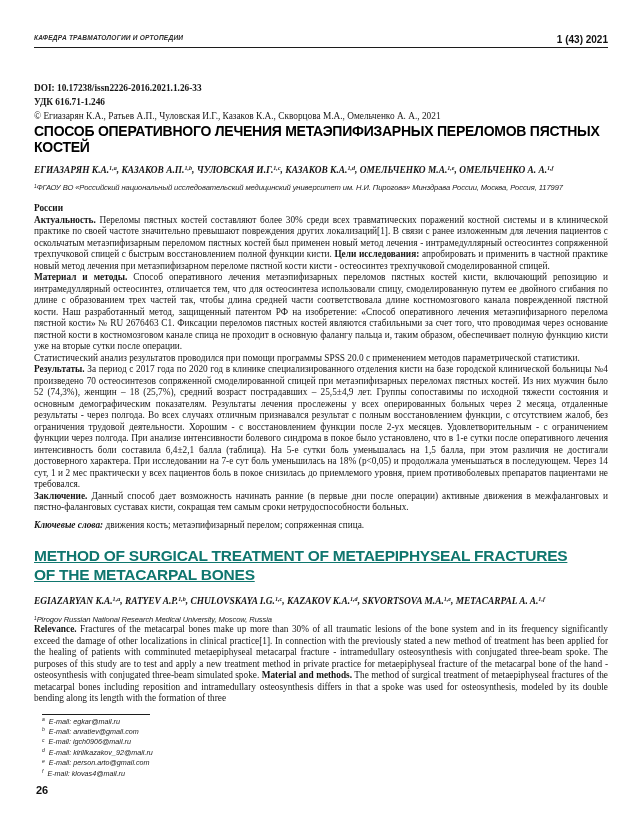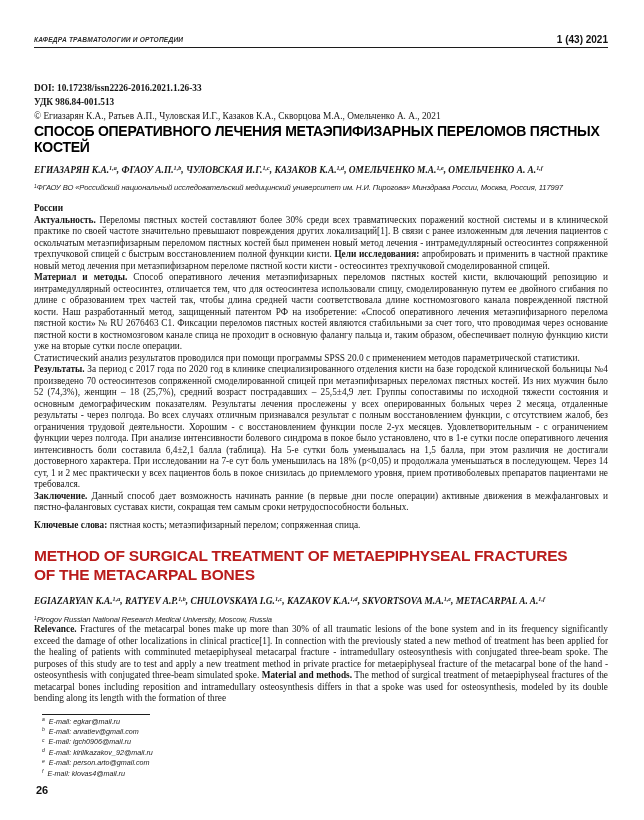--- a/index.html
+++ b/index.html
@@ -2,45 +2,45 @@
 <html><head>
 <meta charset="utf-8">
 <style>
   html,body{margin:0;padding:0;background:#ffffff;}
   .page{
     width:644px;height:820px;background:#fff;position:relative;
     box-sizing:border-box;padding:34px 36px 0 34px;
     font-family:"Liberation Serif", serif;color:#161616;overflow:hidden;
   }
   
-  .header{display:flex;justify-content:space-between;align-items:center;
+  .header{display:flex;justify-content:space-between;align-items:flex-start;
           border-bottom:1.6px solid #1c1c1c;padding-bottom:2px;}
   .journal-name{font-family:"Liberation Sans", sans-serif;font-style:italic;font-weight:700;
                 font-size:6.6px;letter-spacing:0.2px;color:#2e2e2e;}
   .issue{font-family:"Liberation Sans", sans-serif;font-weight:700;font-size:10px;color:#111;}
   
   .front{margin-top:33px;font-size:9.3px;line-height:14px;}
   .front .bold-line{font-weight:700;}
   
   .ru-title{font-family:"Liberation Sans", sans-serif;font-weight:700;
             font-size:14px;line-height:16px;letter-spacing:-0.25px;color:#000;}
   .authors{margin-top:9px;font-weight:700;font-style:italic;font-size:9.4px;line-height:12px;}
   .affil{margin-top:7px;font-family:"Liberation Sans", sans-serif;font-style:italic;
          font-size:7.6px;letter-spacing:-0.1px;color:#222;}
   .sup{font-size:65%;position:relative;top:-0.45em;line-height:0;}
   
   .abstract{margin-top:11px;font-size:9.3px;line-height:11.5px;text-align:justify;}
   .abstract p{margin:0;}
   .abstract-heading{font-weight:700;text-align:left;}
   .b{font-weight:700;}
-  .i{}
+  .i{font-style:italic;}
   .keywords{margin-top:6px;font-size:9.3px;line-height:11.5px;}
   
   .en-title{margin-top:15px;font-family:"Liberation Sans", sans-serif;font-weight:700;
-            font-size:15.5px;line-height:19px;letter-spacing:-0.25px;max-width:538px;color:#b91c1c;}
+            font-size:15.5px;line-height:19px;letter-spacing:-0.25px;max-width:538px;color:#0f766e;text-decoration:underline;}
   .en-authors{margin-top:11px;}
   .en-affil{margin-top:8px;}
   .en-para{margin-top:0;}
   
   .fn-rule{margin-top:9px;margin-left:8px;width:108px;border-top:1px solid #1c1c1c;}
   .footnotes{margin-top:2px;margin-left:8px;font-family:"Liberation Sans", sans-serif;
              font-style:italic;font-size:7.2px;line-height:10.4px;color:#1a1a1a;}
   .fn{white-space:nowrap;}
   .fn-mark{font-size:70%;position:relative;top:-0.5em;margin-right:2px;}
   .page-number{position:absolute;left:36px;top:784px;font-family:"Liberation Sans", sans-serif;
@@ -51,40 +51,40 @@
 
 <div class="page">
 
   <div class="header">
     <span class="journal-name">КАФЕДРА ТРАВМАТОЛОГИИ И ОРТОПЕДИИ</span>
     <span class="issue">1 (43) 2021</span>
   </div>
 
   <div class="front">
     <div class="bold-line">DOI: 10.17238/issn2226-2016.2021.1.26-33</div>
-    <div class="bold-line">УДК 986.84-001.513</div>
+    <div class="bold-line">УДК 616.71-1.246</div>
     <div>© Егиазарян К.А., Ратьев А.П., Чуловская И.Г., Казаков К.А., Скворцова М.А., Омельченко А. А., 2021</div>
   </div>
 
   <div class="ru-title">СПОСОБ ОПЕРАТИВНОГО ЛЕЧЕНИЯ МЕТАЭПИФИЗАРНЫХ ПЕРЕЛОМОВ ПЯСТНЫХ КОСТЕЙ</div>
 
-  <div class="authors"><span>ЕГИАЗАРЯН К.А.</span><span class="sup">1,a</span><span>, ФГАОУ А.П.</span><span class="sup">1,b</span><span>, ЧУЛОВСКАЯ И.Г.</span><span class="sup">1,c</span><span>, КАЗАКОВ К.А.</span><span class="sup">1,d</span><span>, ОМЕЛЬЧЕНКО М.А.</span><span class="sup">1,e</span><span>, ОМЕЛЬЧЕНКО А. А.</span><span class="sup">1,f</span></div>
+  <div class="authors"><span>ЕГИАЗАРЯН К.А.</span><span class="sup">1,a</span><span>, КАЗАКОВ А.П.</span><span class="sup">1,b</span><span>, ЧУЛОВСКАЯ И.Г.</span><span class="sup">1,c</span><span>, КАЗАКОВ К.А.</span><span class="sup">1,d</span><span>, ОМЕЛЬЧЕНКО М.А.</span><span class="sup">1,e</span><span>, ОМЕЛЬЧЕНКО А. А.</span><span class="sup">1,f</span></div>
 
   <div class="affil"><span class="sup">1</span><span>ФГАОУ ВО «Российский национальный исследовательский медицинский университет им. Н.И. Пирогова» Минздрава России, Москва, Россия, 117997</span></div>
 
   <div class="abstract">
     <p class="abstract-heading">России</p>
     <p><span class="b">Актуальность.</span><span> Переломы пястных костей составляют более 30% среди всех травматических поражений костной системы и в клинической практике по своей частоте значительно превышают повреждения других локализаций[1]. В связи с ранее изложенным для лечения пациентов с оскольчатым метаэпифизарным переломом пястных костей был применен новый метод лечения - интрамедуллярный остеосинтез сопряженной трехпучковой спицей с быстрым восстановлением полной функции кисти. </span><span class="b">Цели исследования:</span><span> апробировать и применить в частной практике новый метод лечения при метаэпифизарном переломе пястной кости кисти - остеосинтез трехпучковой смоделированной спицей.</span></p>
     <p><span class="b">Материал и методы.</span><span> Способ оперативного лечения метаэпифизарных переломов пястных костей кисти, включающий репозицию и интрамедуллярный остеосинтез, отличается тем, что для остеосинтеза использовали спицу, смоделированную путем ее двойного сгибания по длине с образованием трех частей так, чтобы длина средней части соответствовала длине костномозгового канала поврежденной пястной кости. Наш разработанный метод, защищенный патентом РФ на изобретение: «Способ оперативного лечения метаэпифизарного перелома пястной кости» № RU 2676463 C1. Фиксации переломов пястных костей являются стабильными за счет того, что проводимая через основание пястной кости в костномозговом канале спица не проходит в основную фалангу пальца и, таким образом, обеспечивает полную функцию кисти уже на вторые сутки после операции.</span></p>
     <p><span>Статистический анализ результатов проводился при помощи программы SPSS 20.0 с применением методов параметрической статистики.</span></p>
     <p><span class="b">Результаты.</span><span> За период с 2017 года по 2020 год в клинике специализированного отделения кисти на базе городской клинической больницы №4 произведено 70 остеосинтезов сопряженной смоделированной спицей при метаэпифизарных переломах пястных костей. Из них мужчин было 52 (74,3%), женщин – 18 (25,7%), средний возраст пострадавших – 25,5±4,9 лет. Группы сопоставимы по исходной тяжести состояния и основным демографическим показателям. Результаты лечения прослежены у всех оперированных больных через 2 месяца, отдаленные результаты - через полгода. Во всех случаях отличным признавался результат с полным восстановлением функции, с отсутствием жалоб, без ограничения трудовой деятельности. Хорошим - с восстановлением функции после 2-ух месяцев. Удовлетворительным - с ограничением функции через полгода. При анализе интенсивности болевого синдрома в покое было установлено, что в 1-е сутки после оперативного лечения интенсивность боли составила 6,4±2,1 балла (таблица). На 5-е сутки боль уменьшалась на 1,5 балла, при этом различия не достигали достоверного характера. При исследовании на 7-е сут боль уменьшилась на 18% (p&lt;0,05) и продолжала уменьшаться в последующем. Через 14 сут, 1 и 2 мес практически у всех пациентов боль в покое снизилась до приемлемого уровня, прием противоболевых препаратов пациентами не требовался.</span></p>
     <p><span class="b">Заключение.</span><span> Данный способ дает возможность начинать ранние (в первые дни после операции) активные движения в межфаланговых и пястно-фаланговых суставах кисти, сокращая тем самым сроки нетрудоспособности больных.</span></p>
   </div>
 
-  <div class="keywords"><span class="b i">Ключевые слова:</span><span> пястная кость; метаэпифизарный перелом; сопряженная спица.</span></div>
+  <div class="keywords"><span class="b i">Ключевые слова:</span><span> движения кость; метаэпифизарный перелом; сопряженная спица.</span></div>
 
   <div class="en-title">METHOD OF SURGICAL TREATMENT OF METAEPIPHYSEAL FRACTURES OF THE METACARPAL BONES</div>
 
   <div class="authors en-authors"><span>EGIAZARYAN K.A.</span><span class="sup">1,a</span><span>, RATYEV A.P.</span><span class="sup">1,b</span><span>, CHULOVSKAYA I.G.</span><span class="sup">1,c</span><span>, KAZAKOV K.A.</span><span class="sup">1,d</span><span>, SKVORTSOVA M.A.</span><span class="sup">1,e</span><span>, METACARPAL A. A.</span><span class="sup">1,f</span></div>
 
   <div class="affil en-affil"><span class="sup">1</span><span>Pirogov Russian National Research Medical University, Moscow, Russia</span></div>
 
   <div class="abstract en-para">
     <p><span class="b">Relevance.</span><span> Fractures of the metacarpal bones make up more than 30% of all traumatic lesions of the bone system and in its frequency significantly exceed the damage of other localizations in clinical practice[1]. In connection with the previously stated a new method of treatment has been applied for the healing of patients with comminuted metaepiphyseal metacarpal fracture - intramedullary osteosynthesis with conjugated three-beam spoke. The purposes of this study are to test and apply a new treatment method in private practice for metaepiphyseal fracture of the metacarpal bone of the hand - osteosynthesis with conjugated three-beam simulated spoke. </span><span class="b">Material and methods.</span><span> The method of surgical treatment of metaepiphyseal fractures of the metacarpal bones including reposition and intramedullary osteosynthesis differs in that a spoke was used for osteosynthesis, modeled by its double bending along its length with the formation of three</span></p>
   </div>

